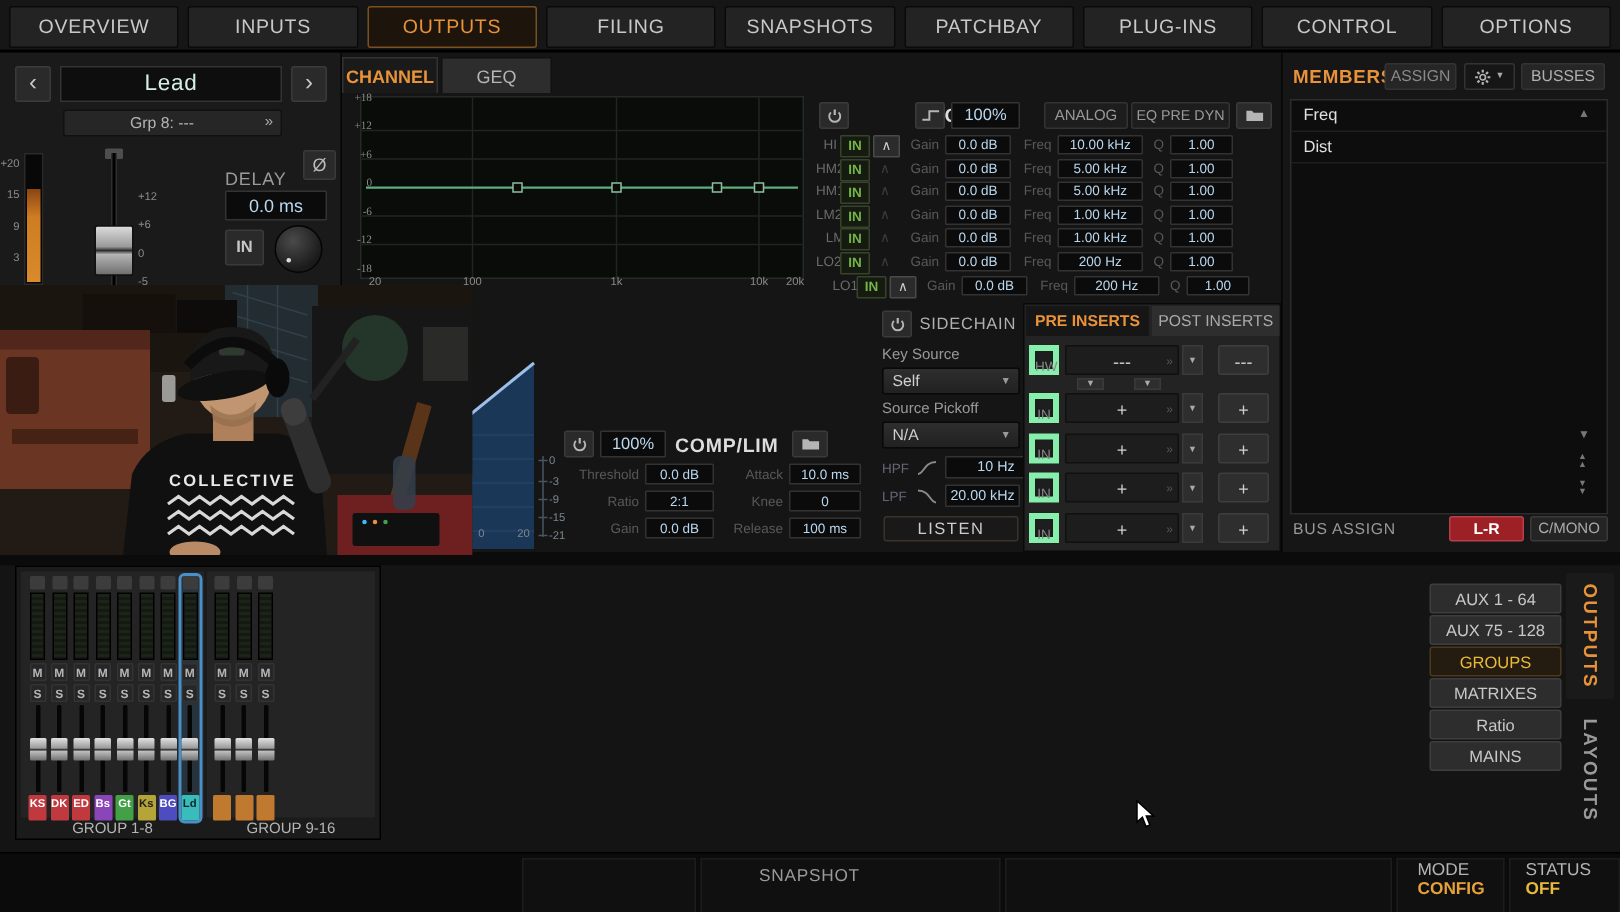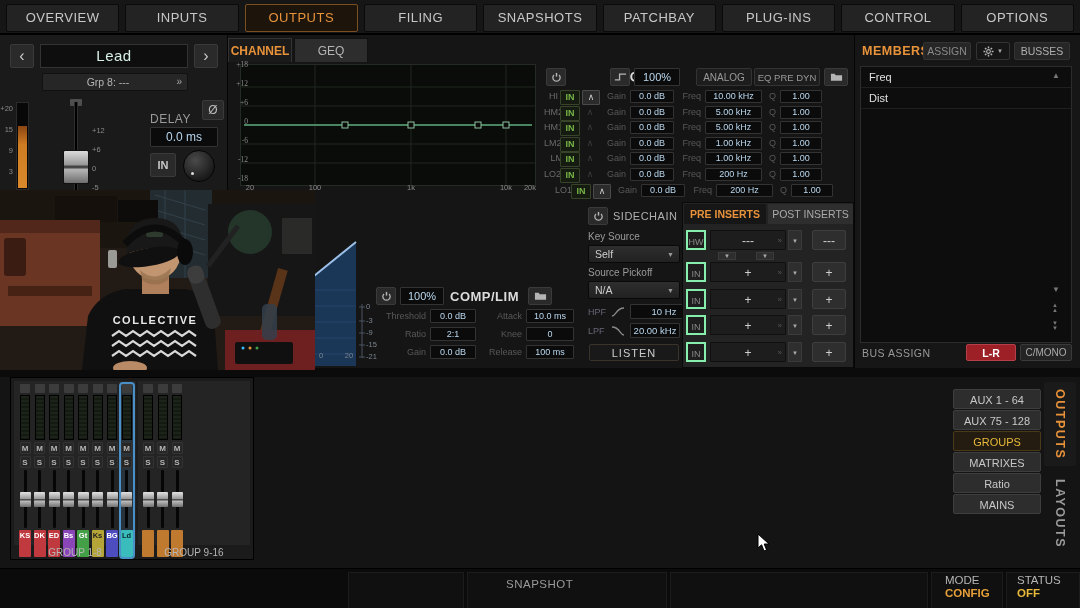--- a/index.html
+++ b/index.html
@@ -33,40 +33,40 @@
   .shape{color:#3d3d3d;text-align:center;}
   .shape.on{color:#cfcfcf;background:#2b2b2b;border:1px solid #4a4a4a;border-radius:1px;}
   .eq-row .valbox{position:absolute;height:13px;}
   
   #comp-fields{position:absolute;left:372px;top:309px;width:212px;height:56px;}
   .comp-row{position:absolute;left:0;right:0;height:15px;}
   .comp-row>div{position:absolute;height:14px;line-height:14px;font-size:9px;}
   
   .ins-row{position:absolute;left:0;right:0;height:20px;}
   .ins-row>div{position:absolute;height:20px;line-height:20px;}
-  .ins-label{background:#1e1e1e;border:2px solid #86efac;color:#8a8a8a;font-size:9px;text-align:center;box-sizing:border-box;}
+  .ins-label{background:#1e1e1e;border:4px solid #86efac;color:#8a8a8a;font-size:9px;text-align:center;box-sizing:border-box;}
   .ins-slot{background:#1d1d1d;border:1px solid #101010;color:#cfcfcf;font-size:12px;text-align:center;box-sizing:border-box;border-radius:1px;}
   .ins-more{color:#555;font-size:8px;position:absolute;right:3px;top:0;}
   .ins-arrow{background:#2e2e2e;border:1px solid #3a3a3a;color:#aaa;font-size:6px;text-align:center;box-sizing:border-box;}
   .ins-action{background:#2e2e2e;border:1px solid #3e3e3e;color:#cfcfcf;font-size:12px;text-align:center;box-sizing:border-box;border-radius:2px;}
   
   .mem-item{height:20px;line-height:20px;padding-left:8px;border-bottom:1px solid #1f1f1f;color:#e0e0e0;font-size:11px;}
   
   .bankrow{position:absolute;display:flex;gap:2.5px;}
   .strip{width:12px;display:flex;flex-direction:column;align-items:center;gap:2px;position:relative;border-radius:2px;}
   .strip.sel{outline:2px solid #4a90c8;background:rgba(74,144,200,.14);}
   .s-top{width:10px;height:9px;background:#3c3c3c;border-radius:1px;}
   .s-meter{width:10px;height:45px;background:repeating-linear-gradient(#1c241a 0 2px,#141a12 2px 4px);border:1px solid #000;box-sizing:border-box;}
   .s-ms{width:11px;height:12px;line-height:12px;background:#262626;border:1px solid #333;box-sizing:border-box;
         color:#b5b5b5;font-size:8px;font-weight:bold;text-align:center;border-radius:1px;}
   .s-fader{width:12px;height:58px;position:relative;}
   .s-track{position:absolute;left:4.5px;top:0;width:3px;height:58px;background:#060606;border-radius:1px;}
   .s-cap{position:absolute;left:0.5px;top:22px;width:11px;height:15px;border-radius:1px;
          background:linear-gradient(#e2e2e2,#9a9a9a 45%,#2e2e2e 52%,#bdbdbd 60%,#707070);}
-  .s-tag{width:12px;height:27px;line-height:11px;font-size:7.5px;font-weight:bold;text-align:center;border-radius:1px;}
+  .s-tag{width:12px;height:17px;line-height:11px;font-size:7.5px;font-weight:bold;text-align:center;border-radius:1px;}
   
   #out-btns{position:absolute;left:953px;top:389px;width:88px;display:flex;flex-direction:column;gap:1px;}
   .out-btn{height:20px;line-height:20px;text-align:center;background:#2d2d2d;border:1px solid #3e3e3e;
            border-radius:2px;color:#c8c8c8;font-size:11px;box-sizing:border-box;}
   .out-btn.active{color:#e8b93a;background:#241c10;border-color:#4a3a1a;}
   .vtab{position:absolute;left:0;width:32px;height:84px;writing-mode:vertical-rl;text-align:center;
         font-size:12.5px;font-weight:bold;letter-spacing:1.5px;background:#141414;color:#9a9a9a;
         display:flex;align-items:center;justify-content:center;border-radius:2px;}
   .vtab.active{color:#e8923a;background:#1a1a1a;}
   

